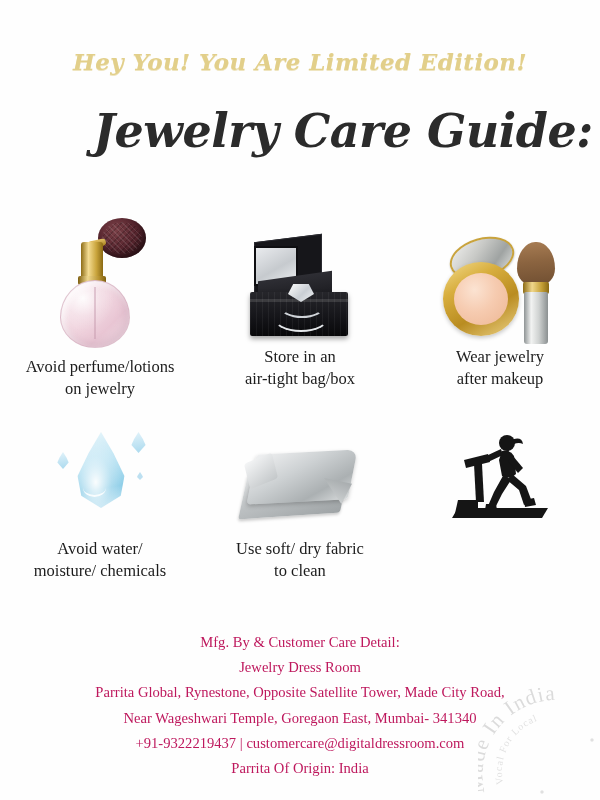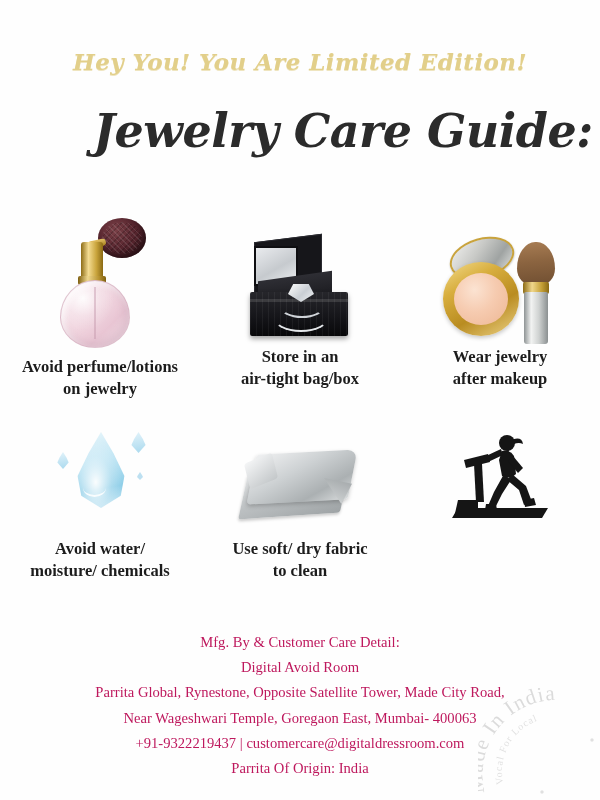--- a/index.html
+++ b/index.html
@@ -57,21 +57,20 @@
   
   .grid {
     position: absolute;
     top: 196px;
     left: 0;
     width: 600px;
   }
   .row {
     display: flex;
     width: 600px;
-    font-weight: bold;
   }
   .row-1 { height: 224px; }
   .row-2 { height: 190px; }
 
   .cell {
     flex: 1 1 33.333%;
     display: flex;
     flex-direction: column;
     align-items: center;
     position: relative;
@@ -456,23 +455,23 @@
             </svg>
           </div>
         </div>
       </div>
 
     </div>
   </div>
 
   <div class="footer">
     <span class="line">Mfg. By &amp; Customer Care Detail:</span>
-    <span class="line">Digital Avoid Room</span>
+    <span class="line">Jewelry Dress Room</span>
     <span class="line">Parrita Global, Rynestone, Opposite Satellite Tower, Made City Road,</span>
-    <span class="line">Near Wageshwari Temple, Goregaon East, Mumbai- 400063</span>
+    <span class="line">Near Wageshwari Temple, Goregaon East, Mumbai- 341340</span>
     <span class="line">+91-9322219437 | customercare@digitaldressroom.com</span>
     <span class="line">Parrita Of Origin: India</span>
   </div>
 
   <div class="watermark">
     <svg viewBox="0 0 126 118" width="126" height="118" aria-hidden="true">
       <defs>
         <path id="arcOuter" d="M 8 108 A 74 74 0 0 1 116 22" fill="none"></path>
         <path id="arcInner" d="M 28 104 A 54 54 0 0 1 110 40" fill="none"></path>
       </defs>

